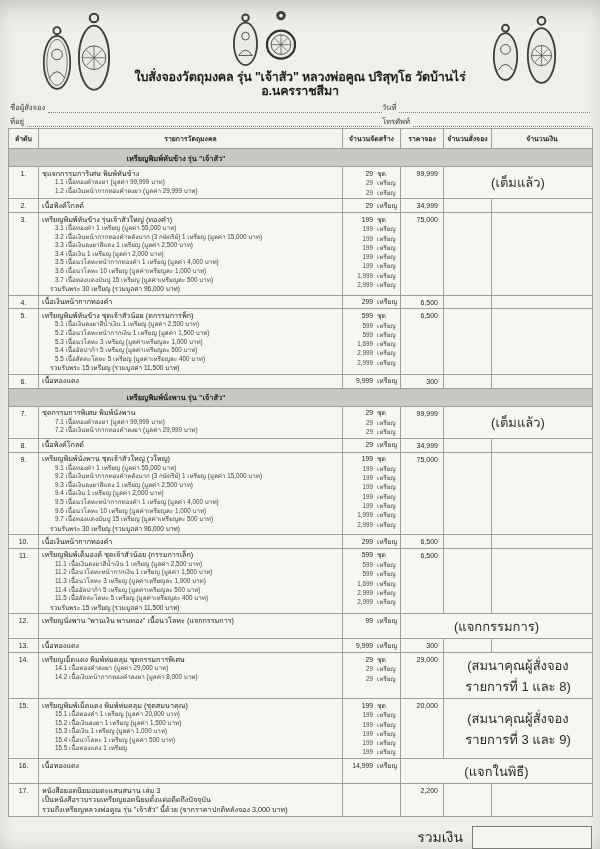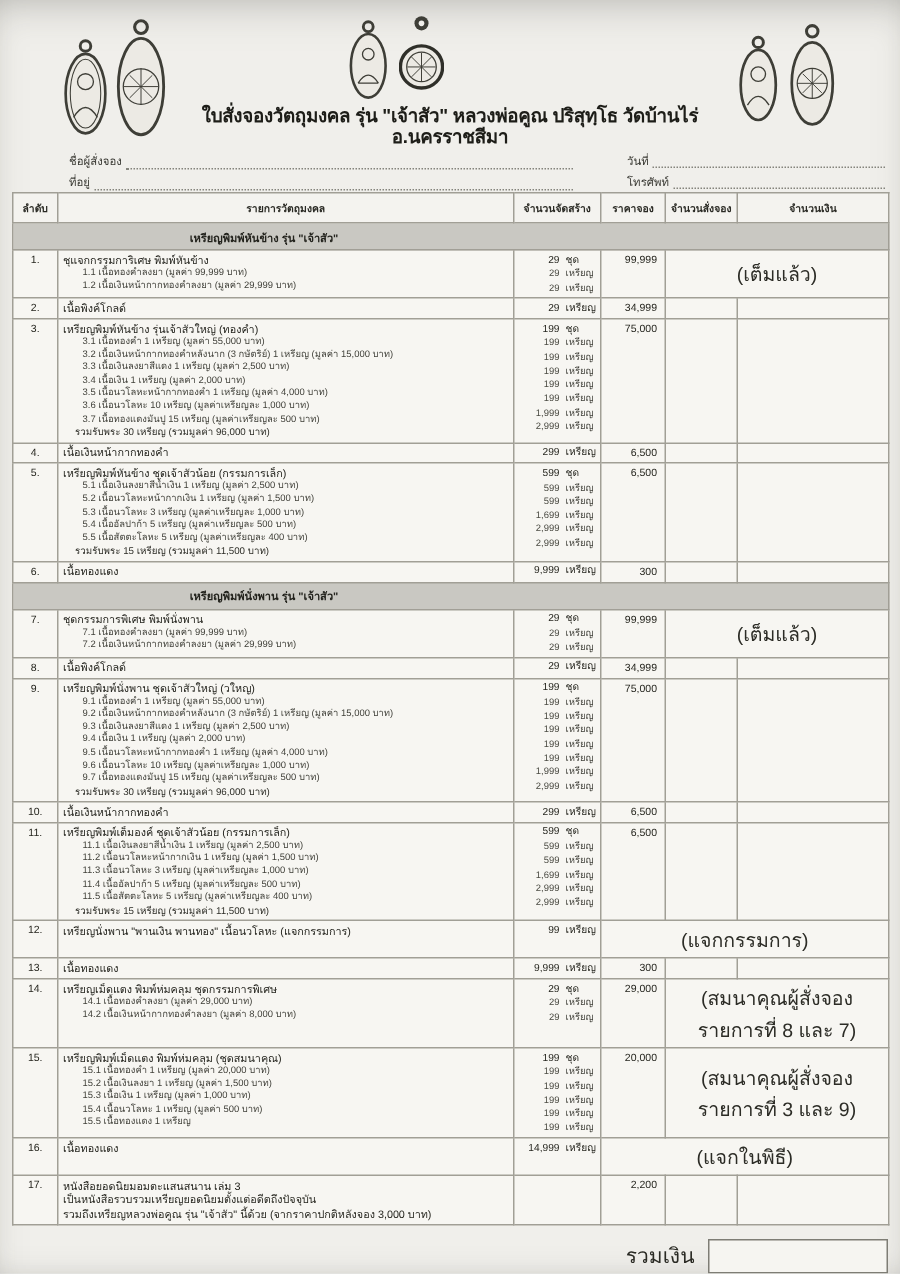--- a/index.html
+++ b/index.html
@@ -4,23 +4,23 @@
 <style>
   html,body{margin:0;padding:0;}
   .page{position:relative;width:600px;height:849px;background:#f0efeb;overflow:hidden;
         font-family:"Liberation Sans","DejaVu Sans",sans-serif;color:#26261f;
         box-shadow:inset 0 14px 30px -16px rgba(95,95,90,.5), inset 0 -10px 22px -16px rgba(95,95,90,.35);}
   .medal{position:absolute;}
   .form-title{position:absolute;left:104px;top:70px;width:392px;text-align:center;
         font-size:12.5px;font-weight:bold;line-height:14px;color:#1d1d18;letter-spacing:-0.2px;}
   .hfields{position:absolute;left:10px;right:10px;top:99px;}
   .f-row{display:flex;align-items:flex-end;height:14px;font-size:7.6px;color:#3a3a34;}
-  .f-lab{white-space:nowrap;padding-right:3px;margin-left:36px;}
+  .f-lab{white-space:nowrap;padding-right:3px;}
   .f-line{flex:1;border-bottom:1px dotted #84847c;height:10px;}
-  .f-right{display:flex;width:208px;align-items:flex-start;}
+  .f-right{display:flex;width:208px;align-items:center;}
   .content{position:absolute;left:8px;right:8px;top:128px;}
   table.order{border-collapse:collapse;width:100%;table-layout:fixed;background:#f7f6f2;}
   table.order td,table.order th{border:1px solid #a19f96;vertical-align:top;padding:1.5px 3px;}
   table.order{border:1px solid #6d6c64;}
   th{font-size:6.9px;font-weight:bold;text-align:center;padding:4px 1px !important;background:#f4f3ef;color:#2a2a24;}
   col.w-no{width:30px;} col.w-item{width:304px;} col.w-made{width:58px;}
   col.w-price{width:43px;} col.w-order{width:48px;} col.w-amt{width:101px;}
   .sec-cell{background:#c9c8c2;padding:2.5px 0 !important;}
   .sec-text{width:334px;text-align:center;font-size:7.4px;font-weight:bold;color:#23231d;}
   .c-no{text-align:center;font-size:7px;padding-top:3px !important;}
@@ -202,21 +202,21 @@
             <td class="c-qty">
               <div class="q-line q-main"><span class="qn">299</span><span class="qu">เหรียญ</span></div>
             </td>
             <td class="c-price">6,500</td>
             <td class="c-order"></td>
             <td class="c-amt"></td>
           </tr>
           <tr class="item-row">
             <td class="c-no">5.</td>
             <td class="c-item">
-              <div class="t-line t-first">เหรียญพิมพ์หันข้าง ชุดเจ้าสัวน้อย (กรรมการเล็ก)</div>
+              <div class="t-line t-first">เหรียญพิมพ์หันข้าง ชุดเจ้าสัวน้อย (ดกรรมการพ็ก)</div>
               <div class="s-line">5.1 เนื้อเงินลงยาสีน้ำเงิน 1 เหรียญ (มูลค่า 2,500 บาท)</div>
               <div class="s-line">5.2 เนื้อนวโลหะหน้ากากเงิน 1 เหรียญ (มูลค่า 1,500 บาท)</div>
               <div class="s-line">5.3 เนื้อนวโลหะ 3 เหรียญ (มูลค่าเหรียญละ 1,000 บาท)</div>
               <div class="s-line">5.4 เนื้ออัลปาก้า 5 เหรียญ (มูลค่าเหรียญละ 500 บาท)</div>
               <div class="s-line">5.5 เนื้อสัตตะโลหะ 5 เหรียญ (มูลค่าเหรียญละ 400 บาท)</div>
               <div class="tot-line">รวมรับพระ 15 เหรียญ (รวมมูลค่า 11,500 บาท)</div>
             </td>
             <td class="c-qty">
               <div class="q-line q-main"><span class="qn">599</span><span class="qu">ชุด</span></div>
               <div class="q-line"><span class="qn">599</span><span class="qu">เหรียญ</span></div>
@@ -363,21 +363,21 @@
               <div class="t-line t-first">เหรียญเม็ดแตง พิมพ์ห่มคลุม ชุดกรรมการพิเศษ</div>
               <div class="s-line">14.1 เนื้อทองคำลงยา (มูลค่า 29,000 บาท)</div>
               <div class="s-line">14.2 เนื้อเงินหน้ากากทองคำลงยา (มูลค่า 8,000 บาท)</div>
             </td>
             <td class="c-qty">
               <div class="q-line q-main"><span class="qn">29</span><span class="qu">ชุด</span></div>
               <div class="q-line"><span class="qn">29</span><span class="qu">เหรียญ</span></div>
               <div class="q-line"><span class="qn">29</span><span class="qu">เหรียญ</span></div>
             </td>
             <td class="c-price">29,000</td>
-            <td class="c-note" colspan="2">(สมนาคุณผู้สั่งจองรายการที่ 8 และ 7)</td>
+            <td class="c-note" colspan="2">(สมนาคุณผู้สั่งจองรายการที่ 1 และ 8)</td>
           </tr>
           <tr class="item-row">
             <td class="c-no">15.</td>
             <td class="c-item">
               <div class="t-line t-first">เหรียญพิมพ์เม็ดแตง พิมพ์ห่มคลุม (ชุดสมนาคุณ)</div>
               <div class="s-line">15.1 เนื้อทองคำ 1 เหรียญ (มูลค่า 20,000 บาท)</div>
               <div class="s-line">15.2 เนื้อเงินลงยา 1 เหรียญ (มูลค่า 1,500 บาท)</div>
               <div class="s-line">15.3 เนื้อเงิน 1 เหรียญ (มูลค่า 1,000 บาท)</div>
               <div class="s-line">15.4 เนื้อนวโลหะ 1 เหรียญ (มูลค่า 500 บาท)</div>
               <div class="s-line">15.5 เนื้อทองแดง 1 เหรียญ</div>

